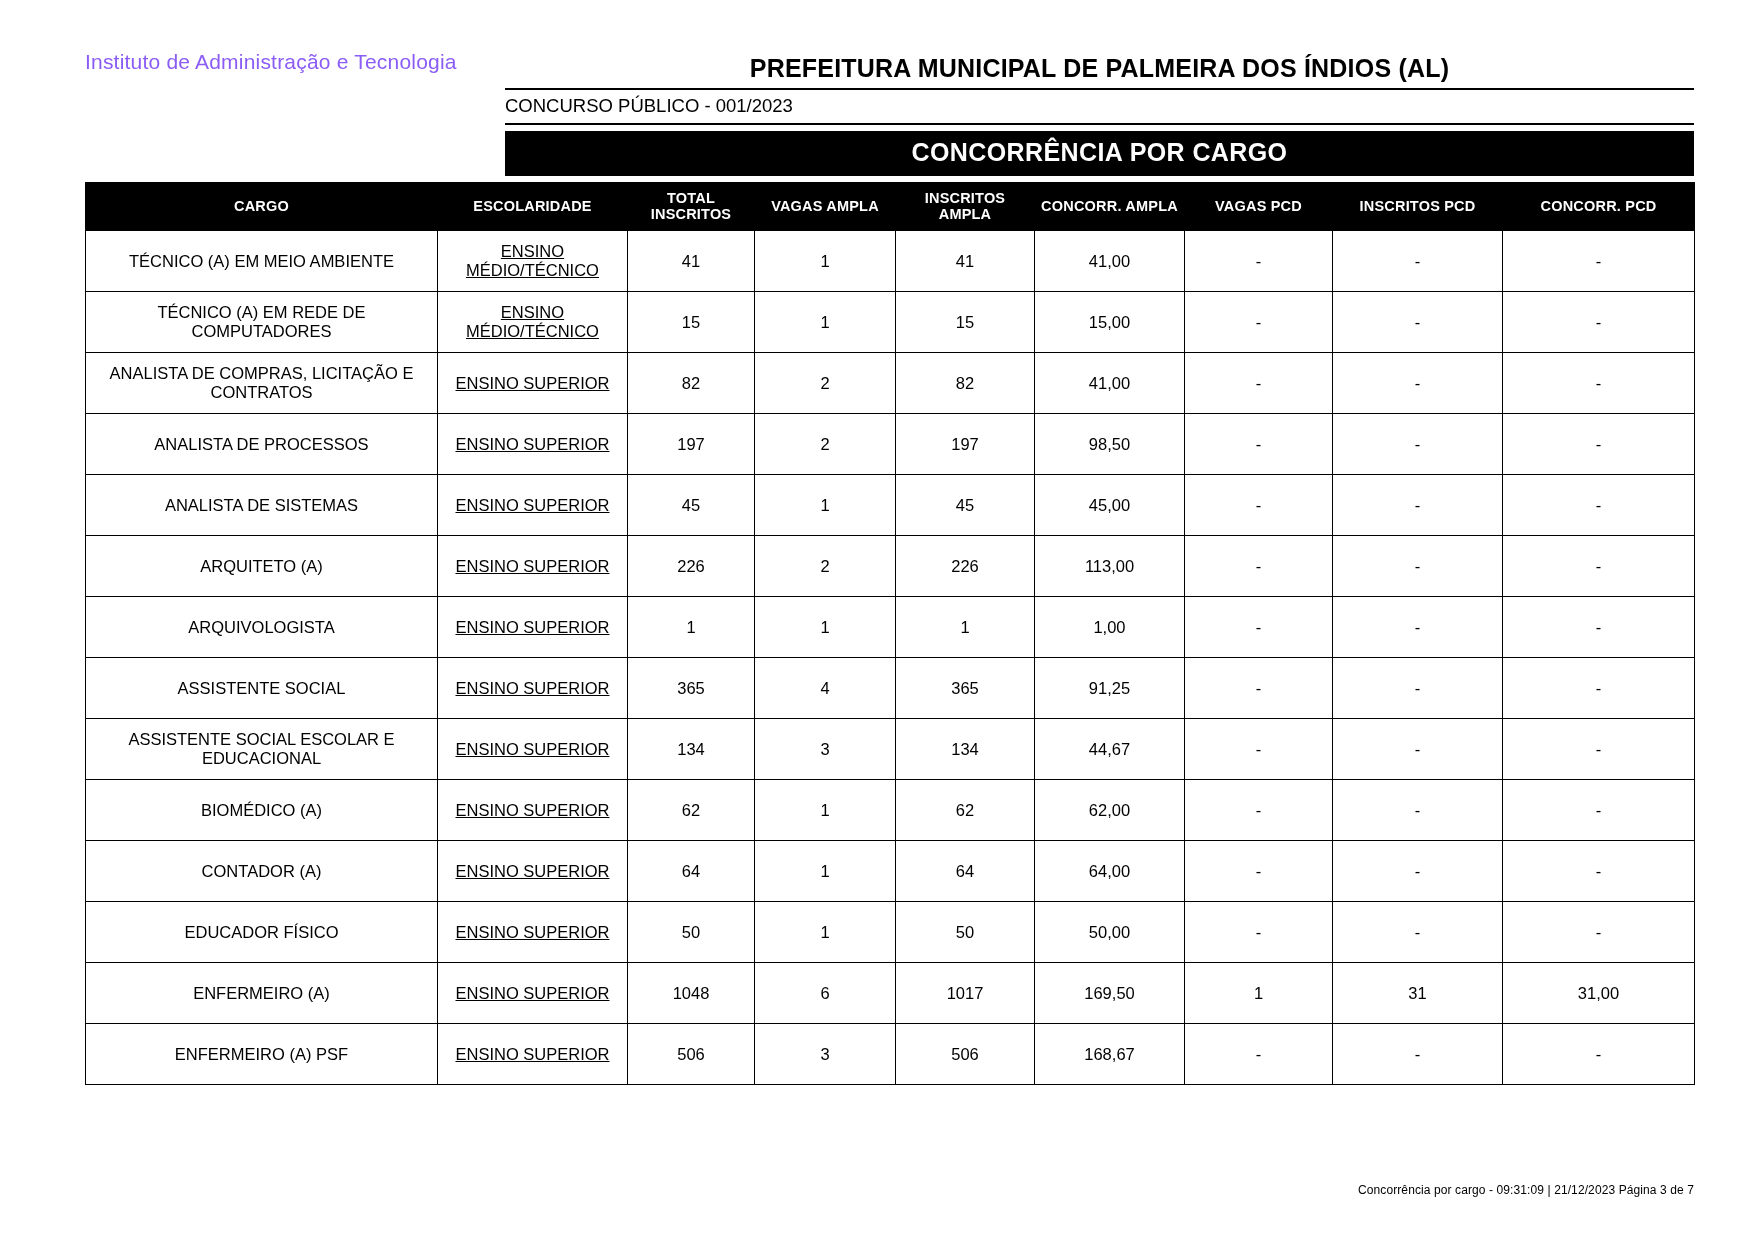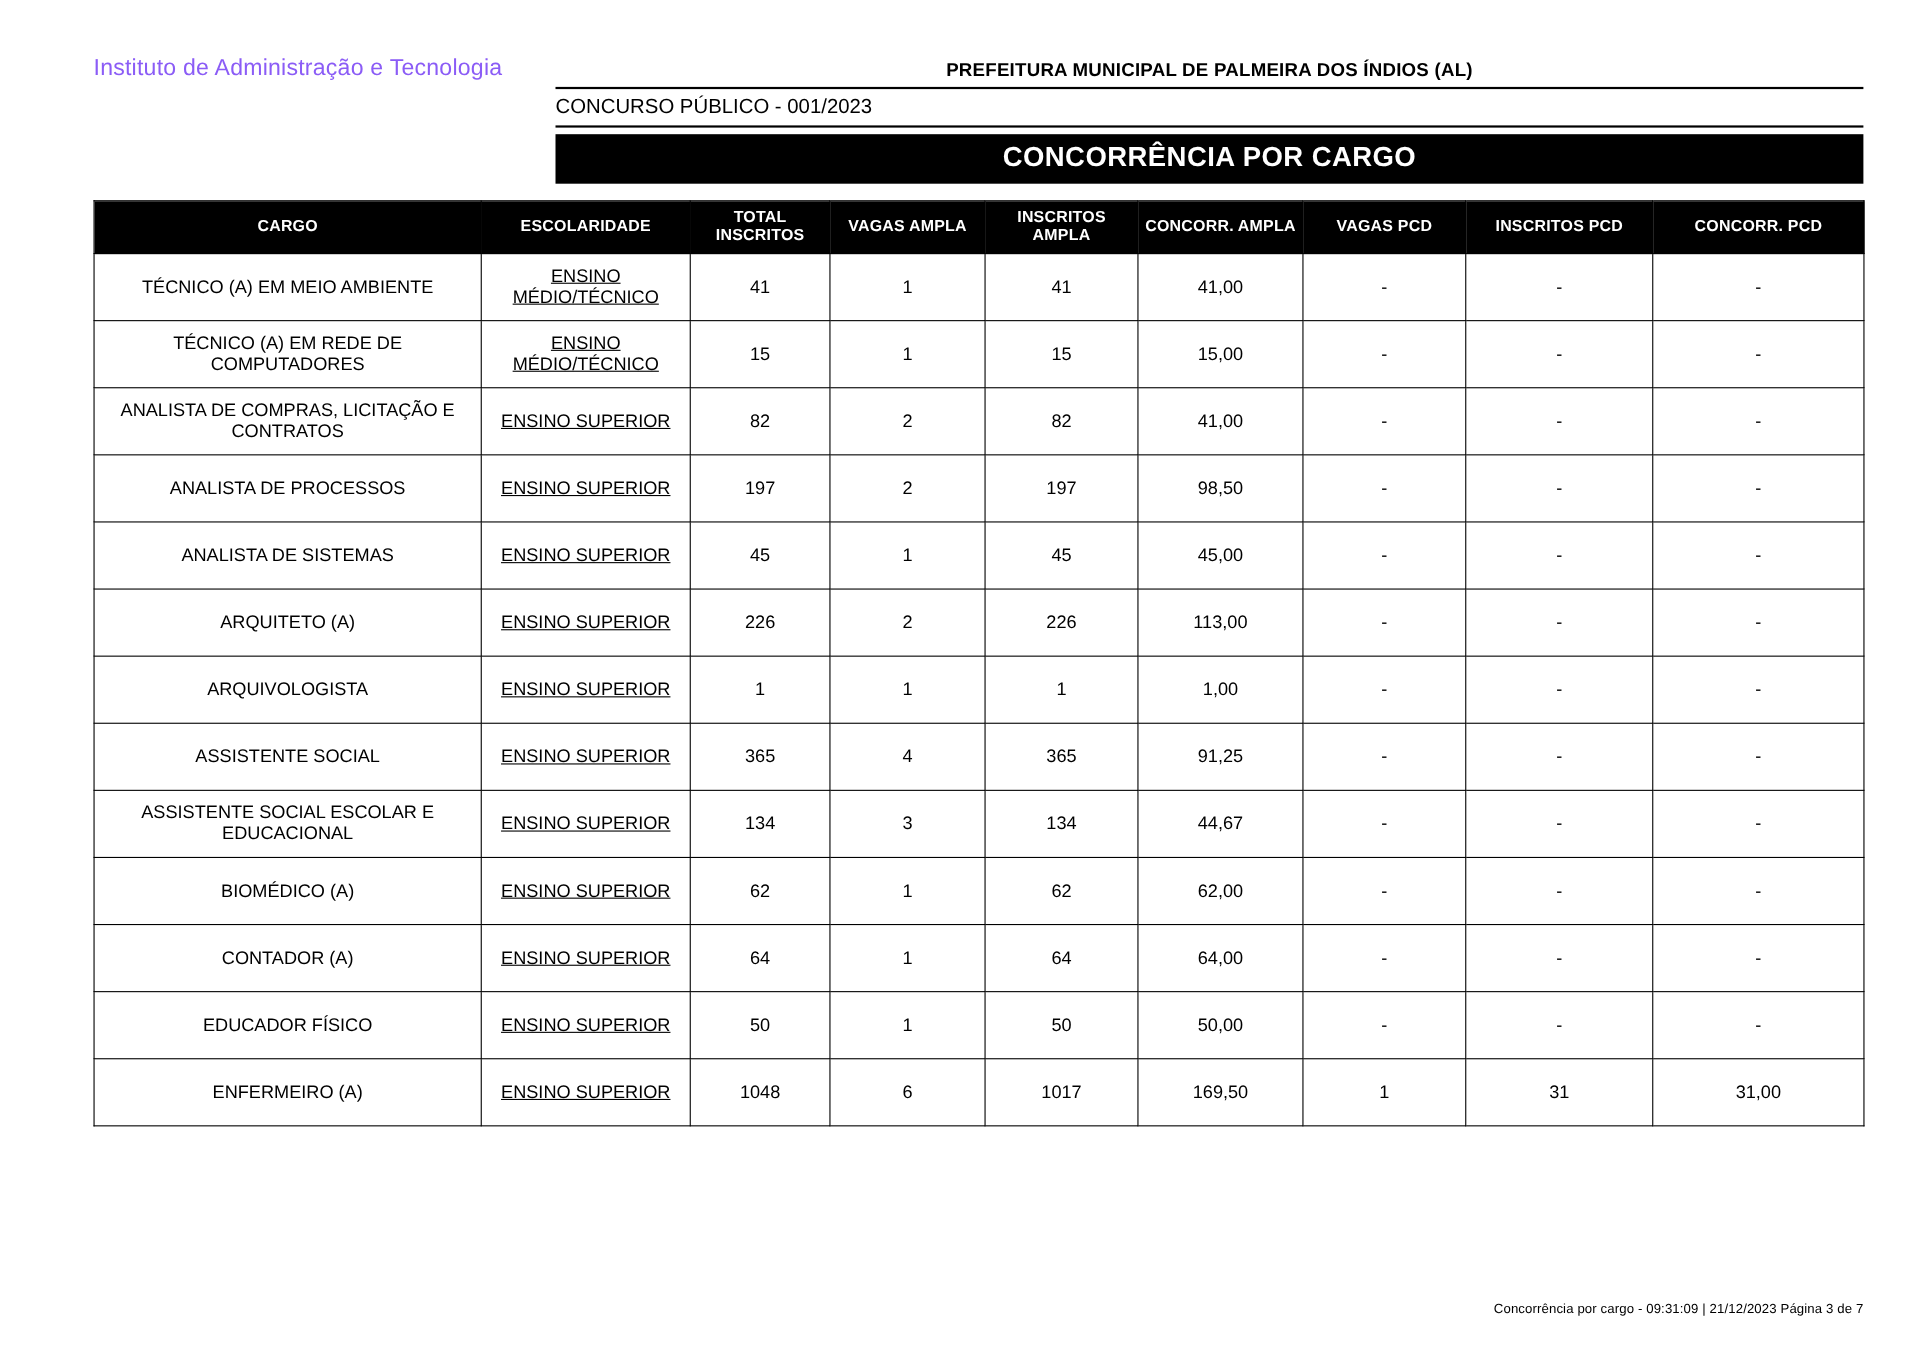--- a/index.html
+++ b/index.html
@@ -62,21 +62,21 @@
     letter-spacing: 0.2px;
     white-space: nowrap;
   }
 
   .header-right {
     flex: 1;
     padding-top: 10px;
   }
   .hdr-line1 {
     text-align: center;
-    font-size: 17px;
+    font-size: 25px;
     font-weight: bold;
     letter-spacing: 0.2px;
     padding-bottom: 5px;
     border-bottom: 2px solid #000;
   }
   .hdr-line2 {
     text-align: left;
     font-size: 18.5px;
     padding: 5px 0 6px 0;
     border-bottom: 2px solid #000;
@@ -318,19 +318,30 @@
             <td class="cargo">ENFERMEIRO (A)</td>
             <td class="esc">ENSINO SUPERIOR</td>
             <td>1048</td>
             <td>6</td>
             <td>1017</td>
             <td>169,50</td>
             <td>1</td>
             <td>31</td>
             <td>31,00</td>
           </tr>
+          <tr>
+            <td class="cargo">ENFERMEIRO (A) PSF</td>
+            <td class="esc">ENSINO SUPERIOR</td>
+            <td>506</td>
+            <td>3</td>
+            <td>506</td>
+            <td>168,67</td>
+            <td>-</td>
+            <td>-</td>
+            <td>-</td>
+          </tr>
         </tbody>
     </table>
   </div>
 
   <div class="footer">Concorrência por cargo - 09:31:09 | 21/12/2023 Página 3 de 7</div>
 
 </div>
 
 </body></html>

